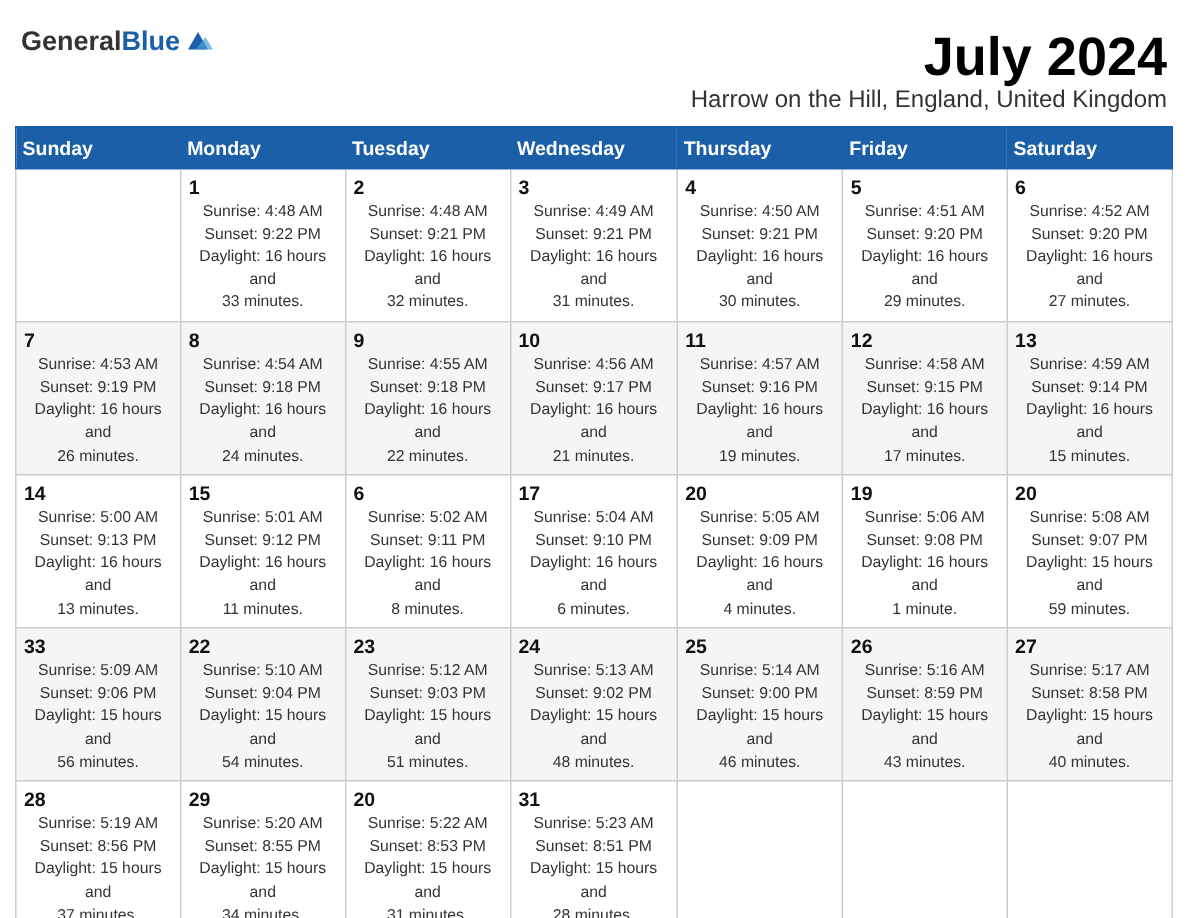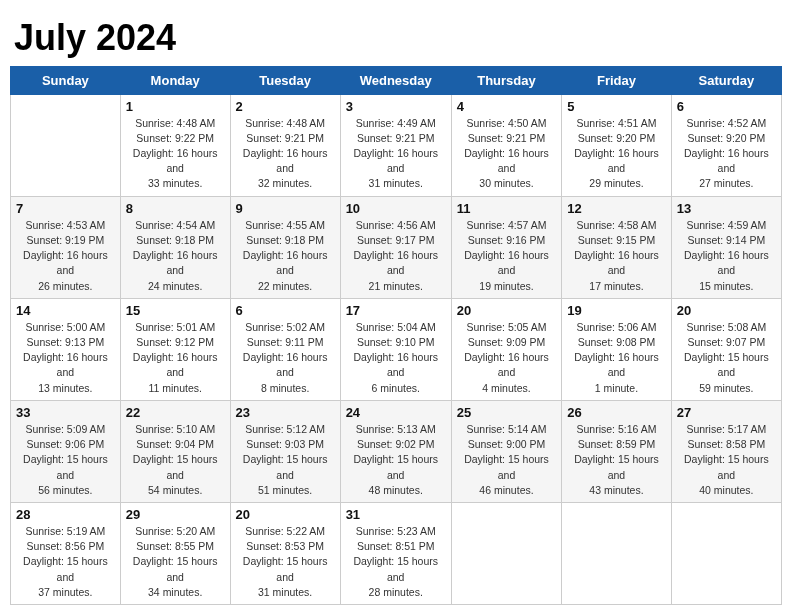--- a/index.html
+++ b/index.html
@@ -48,21 +48,21 @@
       font-weight: normal;
     }
     .calendar {
       width: 100%;
       border-collapse: collapse;
       border: 1px solid #ccc;
     }
     .calendar th {
       background-color: #1a5fa8;
       color: #fff;
-      text-align: center;
+      text-align: left;
       padding: 6px 4px;
       font-size: 13px;
       font-weight: bold;
       border: 1px solid #1a5fa8;
     }
     .calendar td {
       vertical-align: top;
       border: 1px solid #ccc;
       padding: 4px 5px;
       width: 113px;
@@ -87,22 +87,36 @@
       text-align: center;
     }
     .empty-cell {
       background: #fff;
     }
   </style>
 </head>
 <body>
 
 <div class="header-section">
+  <div class="logo">
+    <div>
+      <div style="display:flex;align-items:center;">
+        <div class="logo-text">
+          <span class="logo-general">General</span><span class="logo-blue">Blue</span>
+        </div>
+        <svg class="logo-icon" viewBox="0 0 24 24" xmlns="http://www.w3.org/2000/svg">
+          <polygon points="4,18 12,4 20,18" fill="#1a5fa8"></polygon>
+          <polygon points="10,18 18,8 24,18" fill="#4a9fd4" opacity="0.7"></polygon>
+        </svg>
+      </div>
+    </div>
+  </div>
   <div class="title-block">
     <div class="month-title">July 2024</div>
+    <div class="location-title">Harrow on the Hill, England, United Kingdom</div>
   </div>
 </div>
 
 <table class="calendar">
   <thead>
     <tr>
     <th>Sunday</th>
         <th>Monday</th>
         <th>Tuesday</th>
         <th>Wednesday</th>

